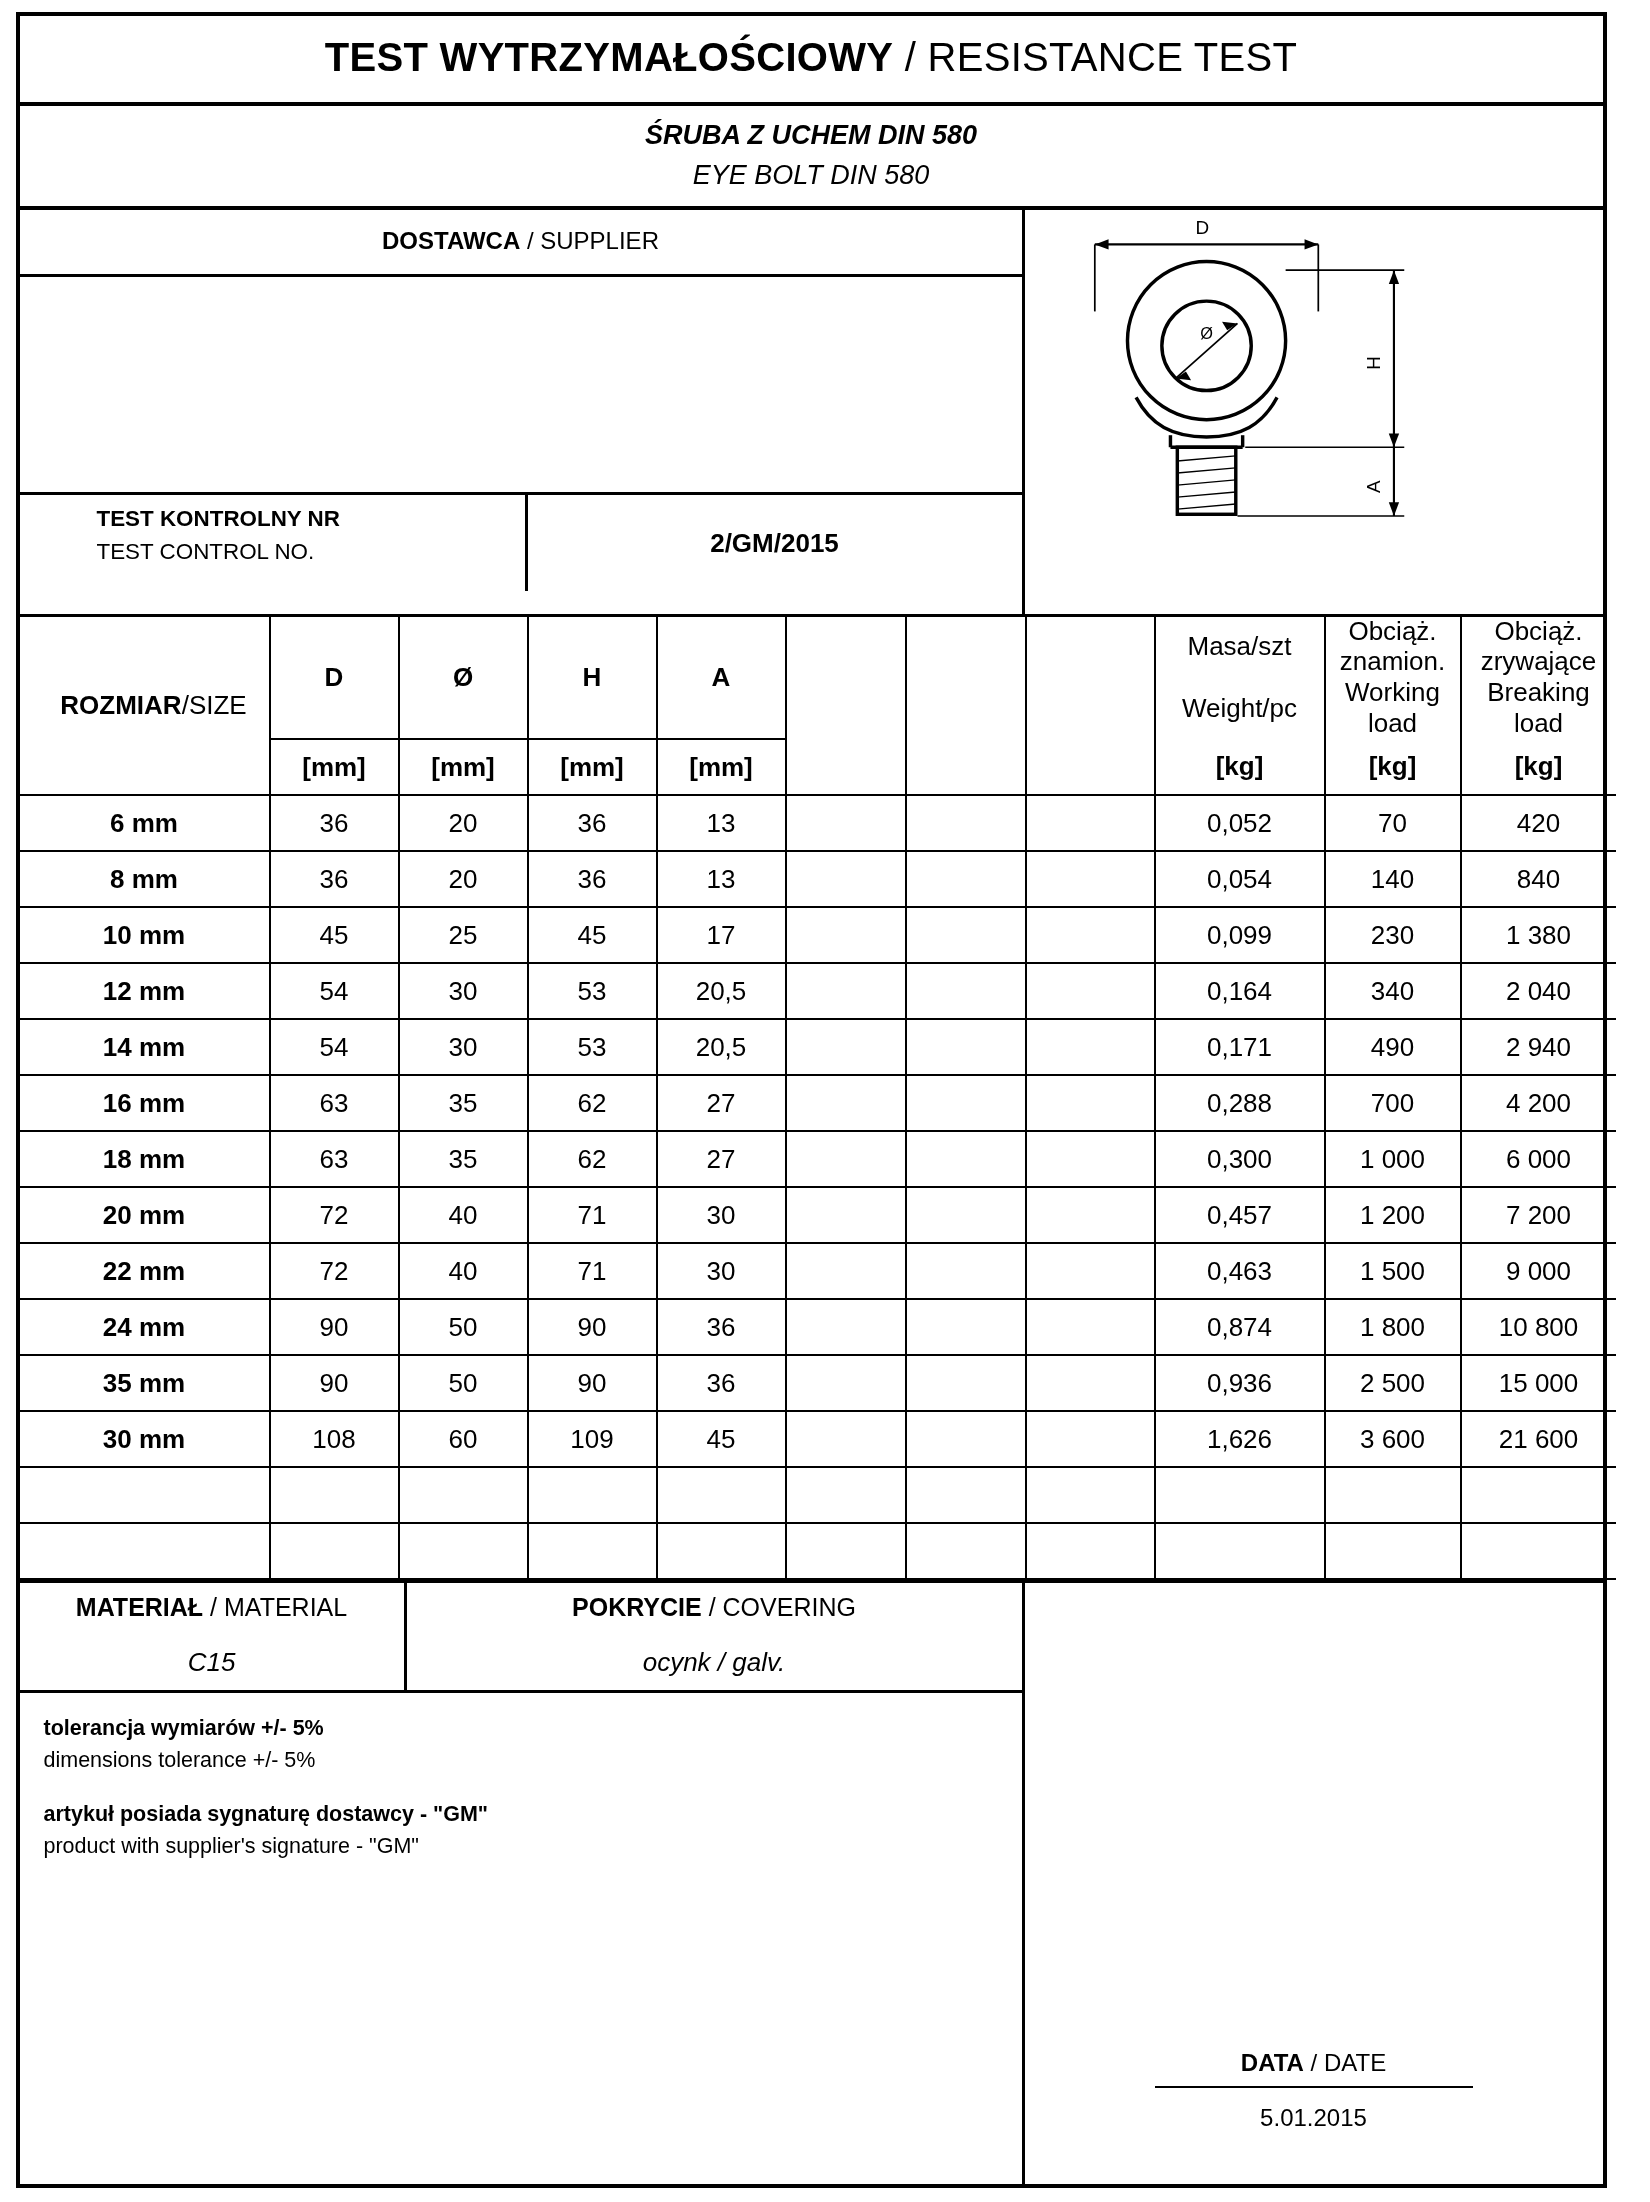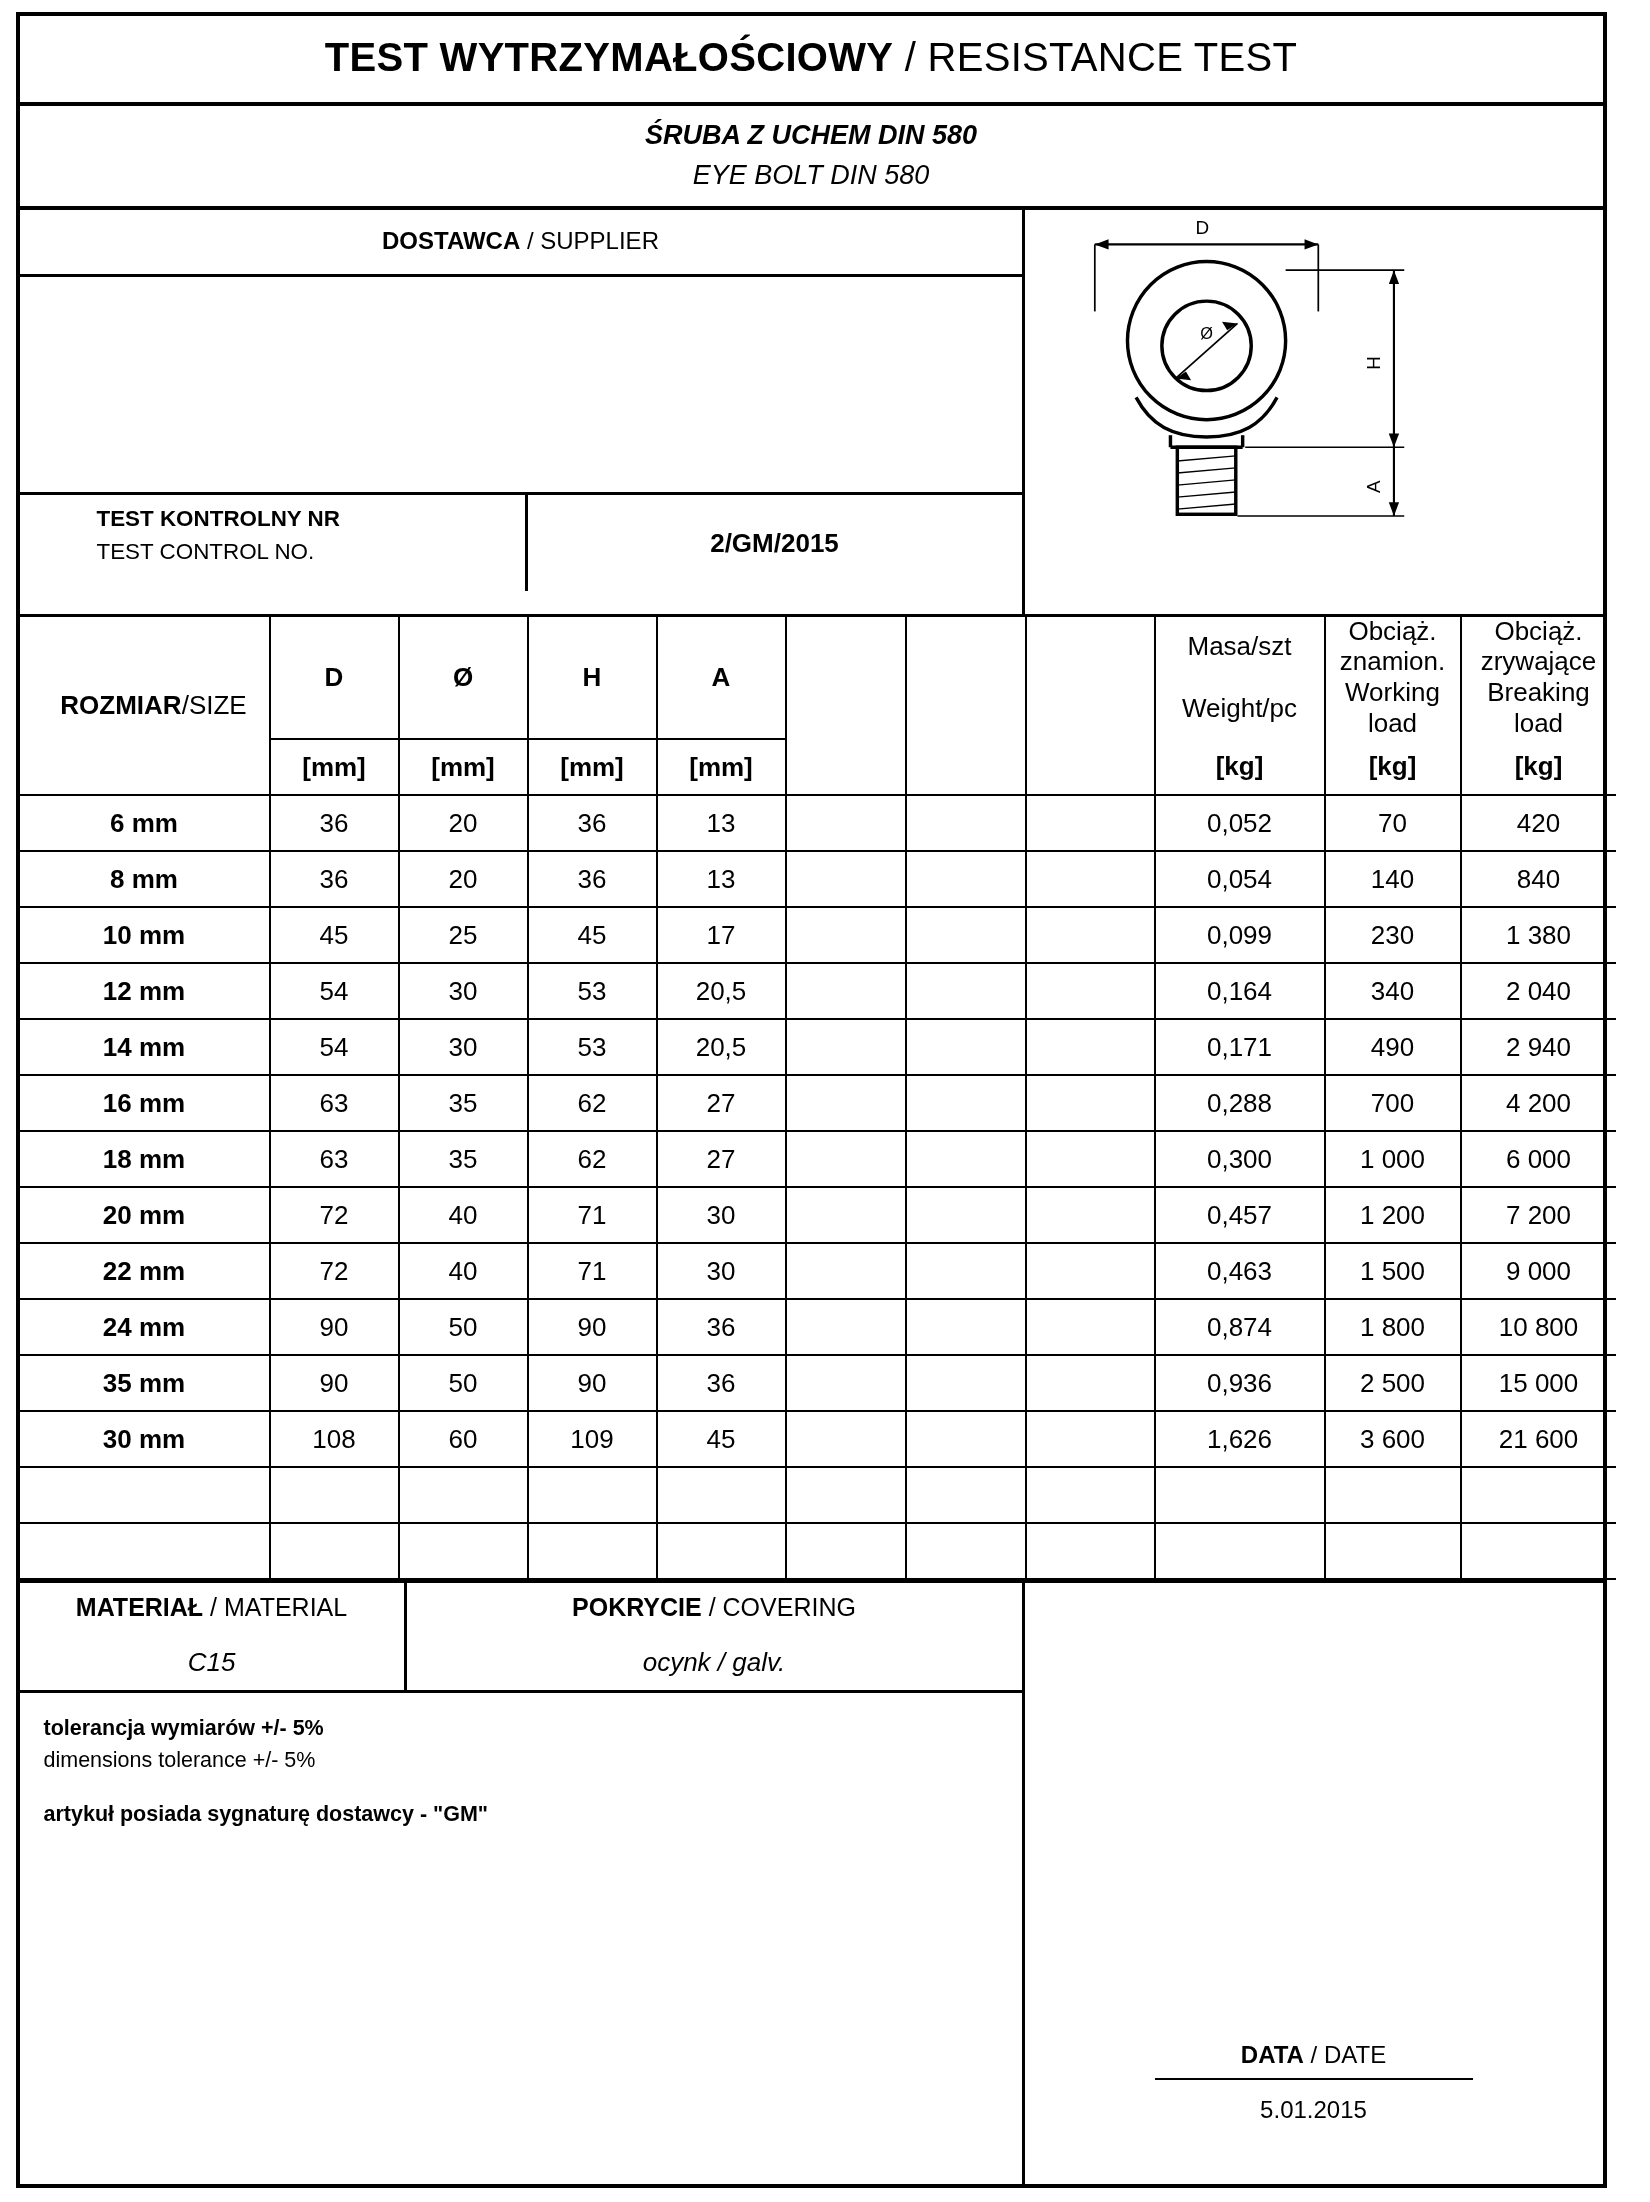--- a/index.html
+++ b/index.html
@@ -174,21 +174,21 @@
   }
   .notes .n-b { font-weight: bold; margin-bottom: 6.9px; }
   .notes .n-r { margin-bottom: 29px; }
   .bottom-right {
     flex: 1;
     position: relative;
   }
   .date-block {
     position: absolute;
     left: 0; right: 0;
-    bottom: 60px;
+    bottom: 52px;
     text-align: center;
   }
   .date-label {
     font-size: 24px;
     padding-bottom: 8.6px;
     display: inline-block;
     border-bottom: 2.6px solid #000;
     width: 318px;
   }
   .date-label .b { font-weight: bold; }
@@ -518,20 +518,21 @@
             <div class="mc-label">
               <span class="b">POKRYCIE</span><span> / </span><span>COVERING</span>
             </div>
             <div class="mc-value">ocynk / galv.</div>
           </div>
         </div>
         <div class="notes">
           <div class="n-b">tolerancja wymiarów +/- 5%</div>
           <div class="n-r">dimensions tolerance +/- 5%</div>
           <div class="n-b">artykuł posiada sygnaturę dostawcy - "GM"</div>
+          <div>product with supplier's signature - "GM"</div>
         </div>
       </div>
       <div class="bottom-right">
         <div class="date-block">
           <div class="date-label">
             <span class="b">DATA</span><span> / </span><span>DATE</span>
           </div>
           <div class="date-value">5.01.2015</div>
         </div>
       </div>

